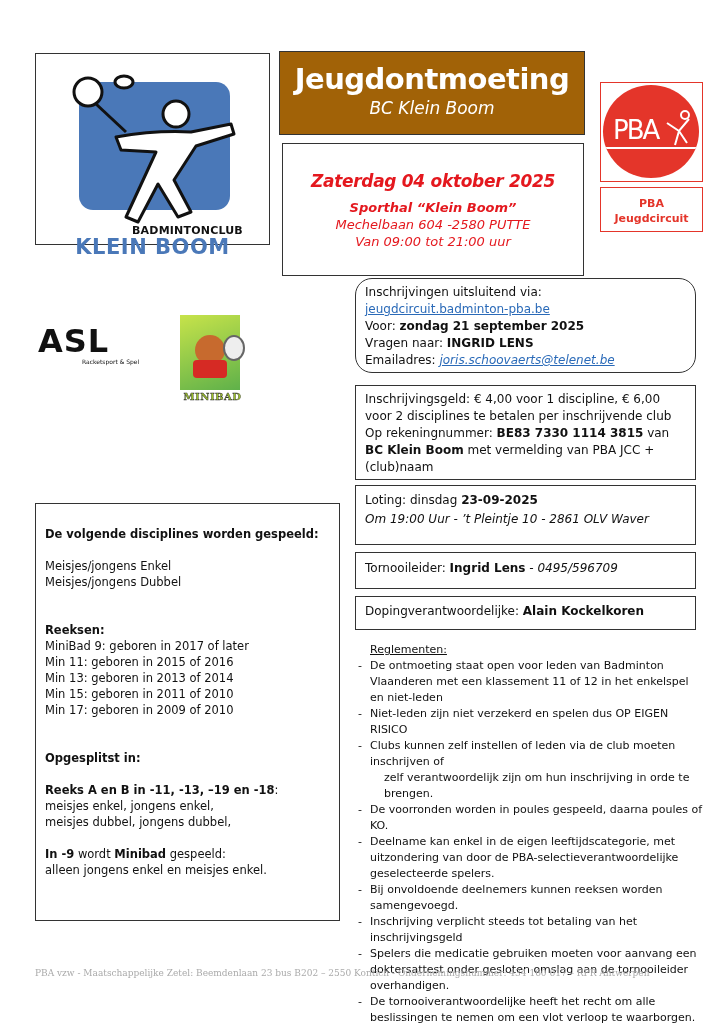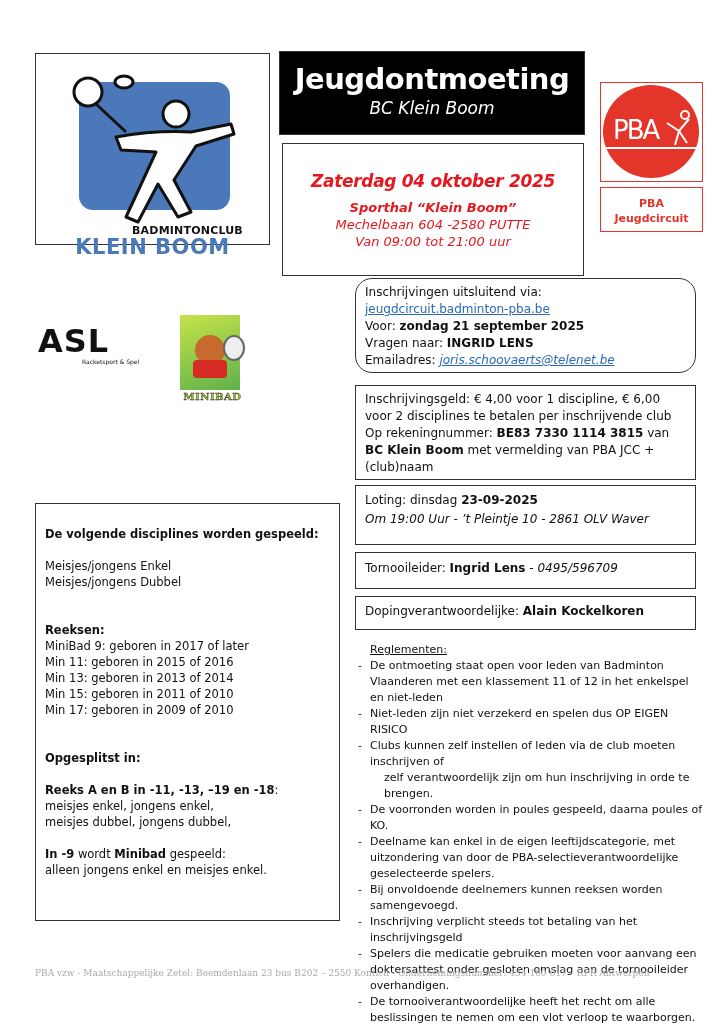--- a/index.html
+++ b/index.html
@@ -12,21 +12,21 @@
   
   #club-logo { left:35px; top:53px; width:235px; height:192px;padding-left:29px; }
   #club-logo .blue { position:absolute; left:43px; top:28px; width:151px; height:128px;
        background:#4a78b8; border-radius:14px; }
   #club-logo .t1 { position:absolute; left:0; right:0; top:170px; text-align:center;
        font:bold 11px "DejaVu Sans", sans-serif; padding-left:70px; color:#111; letter-spacing:0.2px;}
   #club-logo .t2 { position:absolute; left:0; right:0; top:181px; text-align:center;
        font:bold 21px "DejaVu Sans", sans-serif; color:#4a78b8; letter-spacing:0.5px;}
 
   
-  #title-box { left:279px; top:51px; width:306px; height:84px; background:#000000; border:1.5px solid #333;
+  #title-box { left:279px; top:51px; width:306px; height:84px; background:#a16207; border:1.5px solid #333;
        text-align:center; color:#fff; }
   #title-box .h { font:bold 29px "DejaVu Sans", sans-serif; margin-top:10px; letter-spacing:-0.5px; }
   #title-box .s { font:italic 17px "DejaVu Sans", sans-serif; margin-top:2px; }
 
   #date-box { left:282px; top:143px; width:302px; height:133px; text-align:center; }
   #date-box .d { font:bold italic 17px "DejaVu Sans", sans-serif; margin-top:27px; letter-spacing:-0.3px;}
   #date-box .v { font:bold italic 13px "DejaVu Sans", sans-serif; margin-top:9px; }
   #date-box .l { font:italic 13px "DejaVu Sans", sans-serif; margin-top:2px; }
 
   

